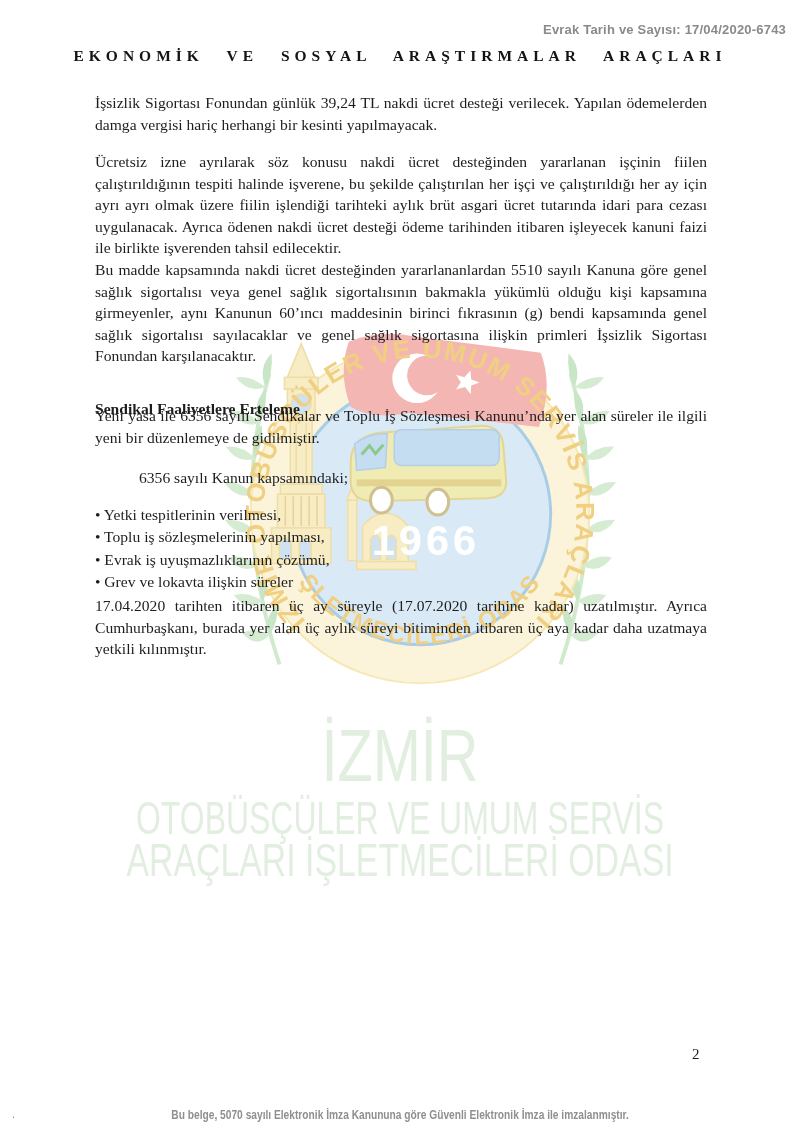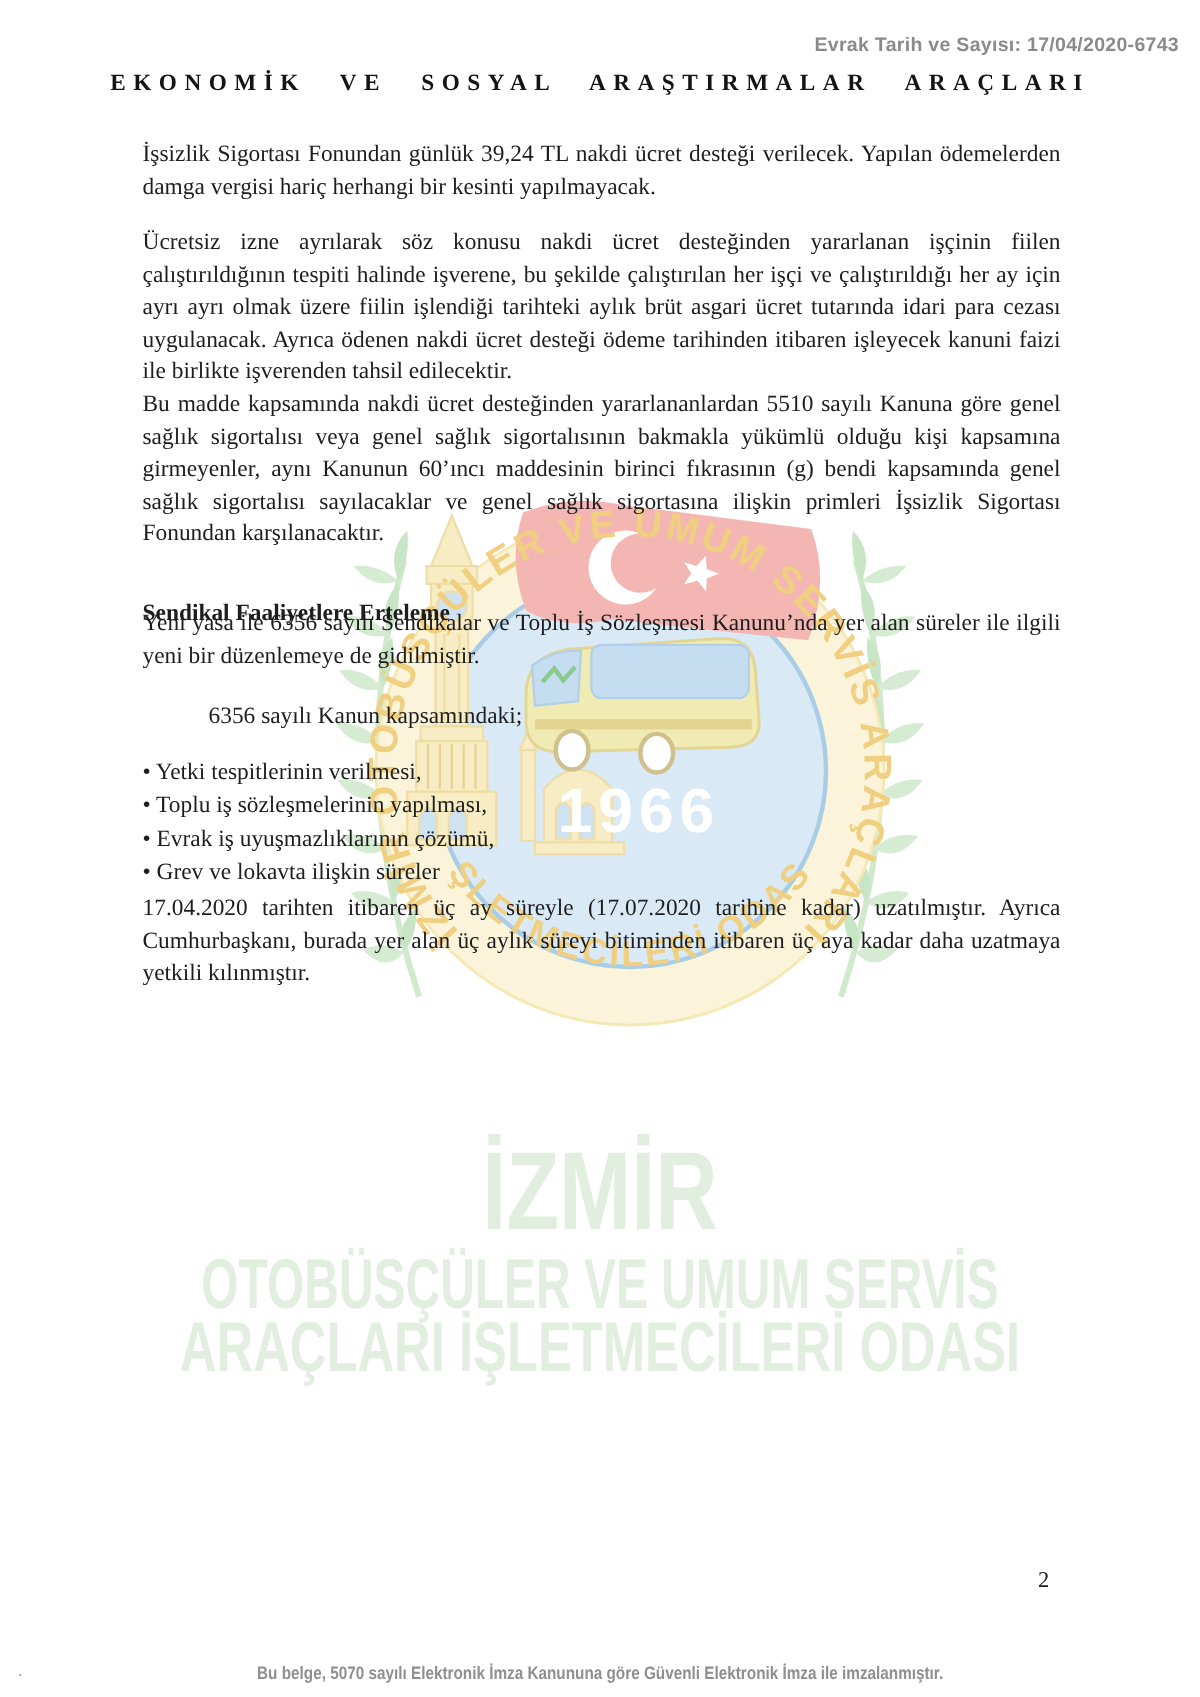--- a/index.html
+++ b/index.html
@@ -32,21 +32,21 @@
   #p5 { top:467px;margin-left:44px; }
   #bullets { top:504px; line-height:22.3px; }
   #p6 { top:595px; }
   #bullets div { white-space:nowrap; }
   
   .emblem { position:absolute; left:222px; top:316px; z-index:0; }
   
   .org-watermark {
     position:absolute; left:0; right:0; top:720px; z-index:0;
     text-align:center; color:#e2efe0;
-    font-family:"Liberation Sans", sans-serif; font-weight:bold;margin-top:38px;
+    font-family:"Liberation Sans", sans-serif; font-weight:normal;
   }
   .org-watermark .l1 {
     font-size:74px; line-height:72px; transform:scaleX(0.78);
     transform-origin:50% 50%; white-space:nowrap;
   }
   .org-watermark .l2, .org-watermark .l3 {
     font-size:47px; line-height:40px; transform-origin:50% 50%; white-space:nowrap;
   }
   .org-watermark .l2 { transform:scaleX(0.68); margin-top:6px; }
   .org-watermark .l3 { transform:scaleX(0.72); margin-top:2px; }

